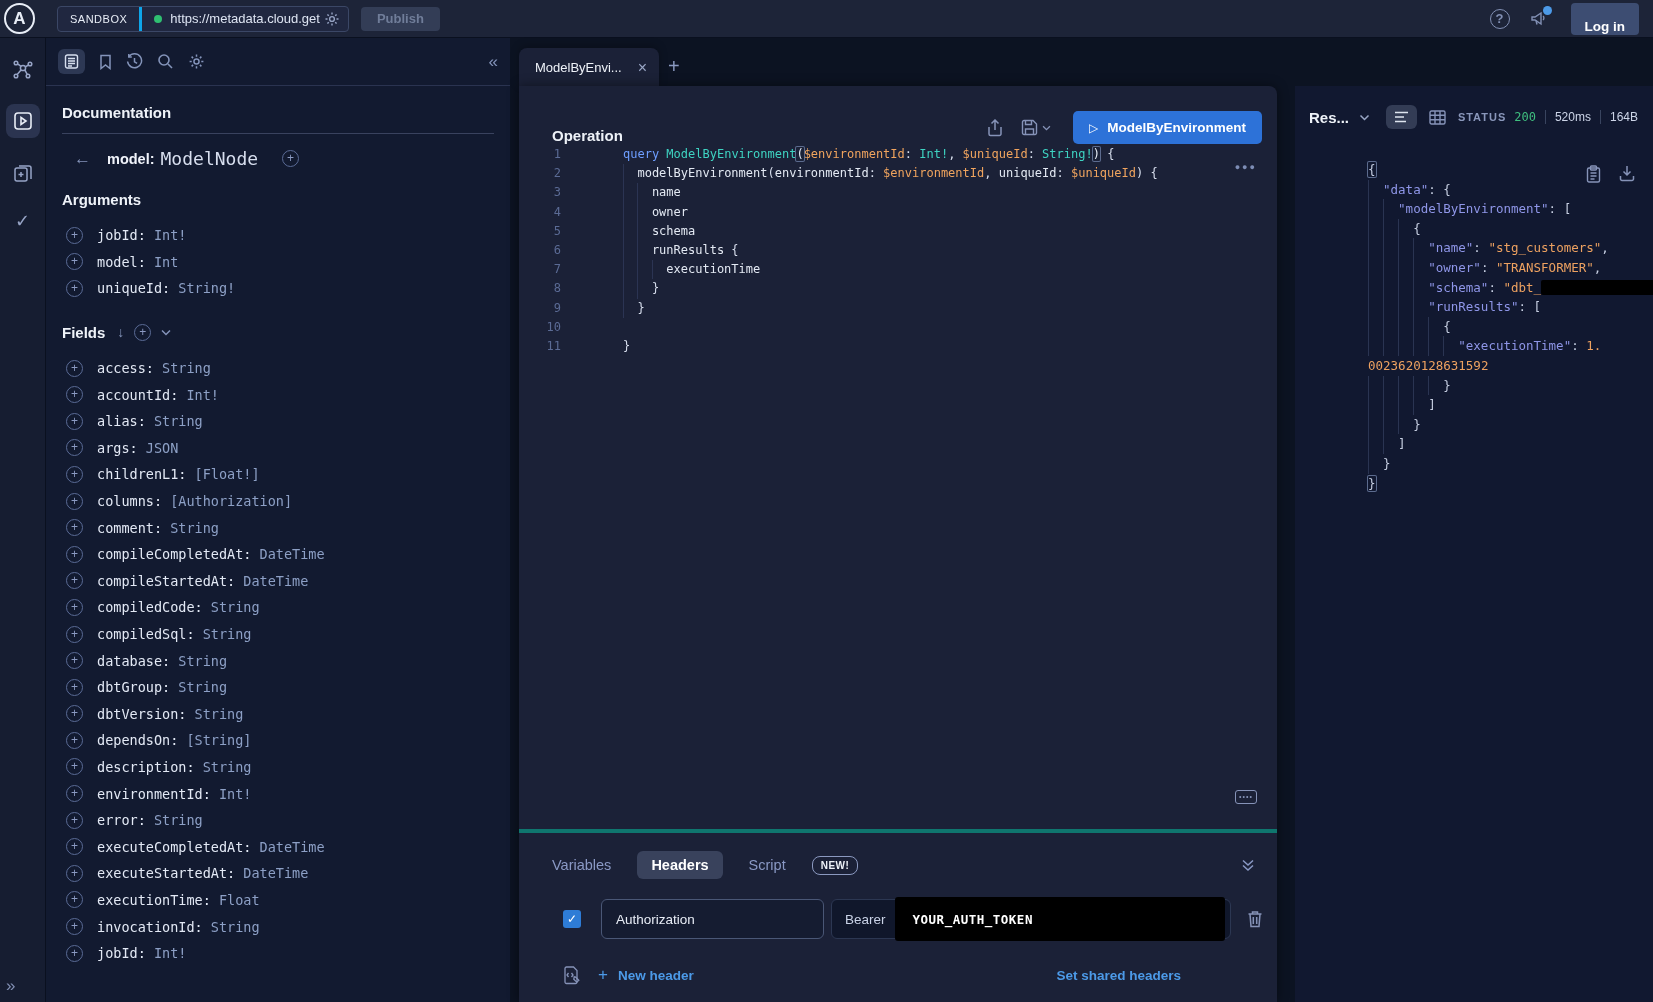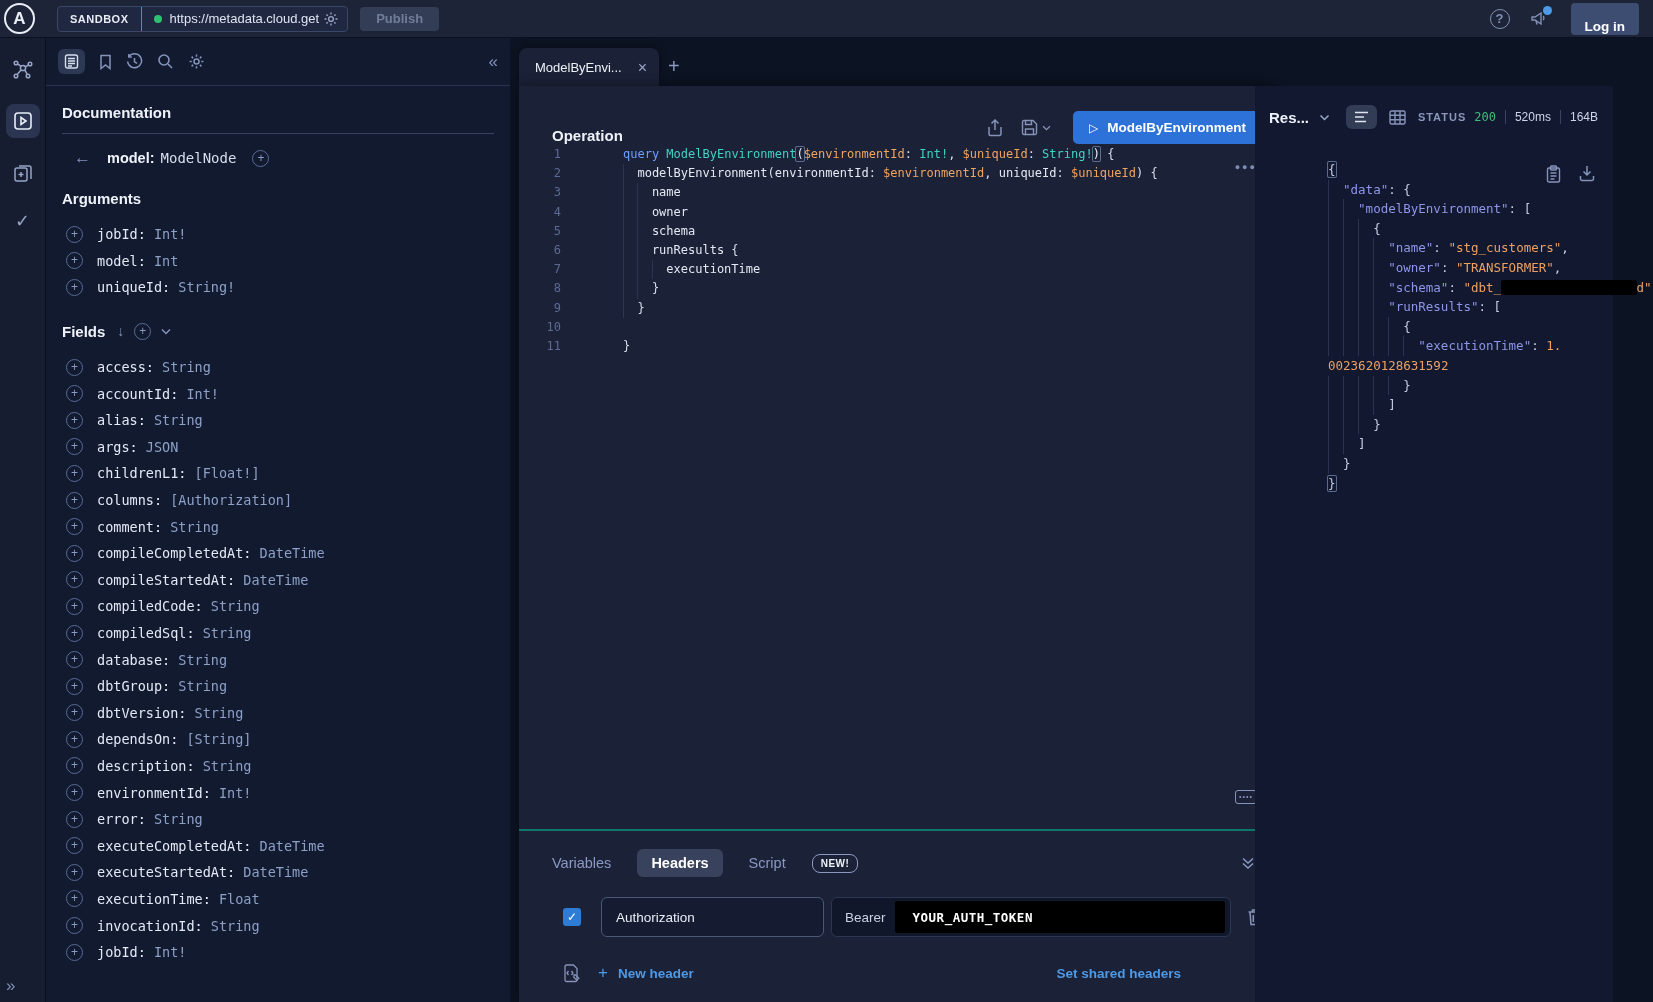--- a/index.html
+++ b/index.html
@@ -7,22 +7,22 @@
   body { background:#0c1322; font-family:"Liberation Sans", sans-serif; color:#dfe5f2; position:relative; }
   svg { display:block; }
 
   
   .topbar { position:absolute; left:0; top:0; width:1653px; height:38px; background:#1d2438;
             display:flex; align-items:center; border-bottom:1px solid #0a101f; }
   .logo { width:31px; height:31px; border:2px solid #e8edf6; border-radius:50%; margin-left:4px;
           display:flex; align-items:center; justify-content:center; font-weight:bold; font-size:17px; color:#e8edf6; }
   .urlgroup { display:flex; align-items:center; height:26px; border:1px solid #3b4766; border-radius:4px;
               margin-left:22px; background:#202740; }
-  .sandbox { font-size:11px; font-weight:bold; letter-spacing:.5px; color:#e8edf6; padding:0 12px;
-             border-right:1px solid #0ea5e9; height:100%; display:flex; align-items:center; }
+  .sandbox { font-size:11px; font-weight:normal; letter-spacing:.5px; color:#e8edf6; padding:0 12px;
+             border-right:3px solid #0ea5e9; height:100%; display:flex; align-items:center; }
   .cdot { width:8px; height:8px; border-radius:50%; background:#2fbf71; margin:0 8px 0 12px; }
   .url { font-size:13px; color:#dde4f2; max-width:150px; white-space:nowrap; overflow:hidden; }
   .gearbtn { margin:0 8px 0 4px; color:#97a4c4; }
   .publish { margin-left:12px; height:24px; padding:0 16px; background:#333d56; color:#707d99;
              border:none; border-radius:4px; font-size:13px; font-weight:bold; }
   .tspacer { flex:1; }
   .help { width:20px; height:20px; border:1.5px solid #8290b4; border-radius:50%; color:#8290b4;
           font-size:13px; font-weight:bold; display:flex; align-items:center; justify-content:center; }
   .mega { position:relative; margin-left:20px; color:#8290b4; }
   .notif { position:absolute; right:-3px; top:-4px; width:9px; height:9px; background:#4c9ae8; border-radius:50%; }
@@ -44,21 +44,21 @@
   .docs { position:absolute; left:45px; top:38px; width:465px; bottom:0; background:#121a30; border-left:1px solid #0a101f; }
   .docbar { height:48px; display:flex; align-items:center; padding:0 14px; border-bottom:1px solid #2a3350; color:#8494ba; }
   .docbar .dicon { margin-right:14px; }
   .dicon.active { background:#2d3854; border-radius:6px; padding:5px 6px; color:#d7dfef; margin-left:-2px; }
   .collapse { margin-left:auto; font-size:17px; color:#8494ba; letter-spacing:-2px; }
   .doccontent { padding:18px 16px 0 16px; height:calc(100% - 48px); overflow:hidden; }
   .doctitle { font-size:15px; font-weight:bold; color:#eef2f8; padding-bottom:12px; border-bottom:1px solid #39425e; }
   .backrow { display:flex; align-items:center; margin:14px 0 6px 0; }
   .backarrow { color:#8494ba; font-size:17px; margin:0 16px 0 12px; }
   .backfield { font-weight:bold; font-size:14.5px; color:#f0f3fa; margin-right:6px; }
-  .backtype { font-family:"DejaVu Sans Mono", monospace; font-size:14px; color:#d7deee; margin-right:12px; }
+  .backtype { font-family:"DejaVu Sans Mono", monospace; font-size:18px; color:#d7deee; margin-right:20px; }
   .sechead { font-size:15px; font-weight:bold; color:#eef2f8; margin:22px 0 14px 0; display:flex; align-items:center; gap:12px; }
   .secicons { color:#8494ba; display:flex; align-items:center; gap:10px; font-weight:normal; font-size:14px; }
   .mrow { display:flex; align-items:center; height:26.6px; }
   .pluscirc { width:17px; height:17px; border:1.3px solid #5a6b96; border-radius:50%; color:#8b9ac2;
               font-size:12px; line-height:14px; text-align:center; margin:0 14px 0 4px; flex:none; }
   .mname { font-family:"DejaVu Sans Mono", monospace; font-size:13.5px; color:#e3e9f5; white-space:pre; }
   .mtype { font-family:"DejaVu Sans Mono", monospace; font-size:13.5px; color:#8da0c6; white-space:pre; }
 
   
   .tab { position:absolute; left:519px; top:48px; width:140px; height:39px; background:#1b2137;
@@ -89,47 +89,47 @@
   .tk-vr { color:#f0a45e; }
   .tk-pn { color:#d8dfee; }
   .tk-fd { color:#e3e9f3; }
   .tk-br { color:#e3e9f3; box-shadow:0 0 0 1px #5c6b8e; border-radius:1px; }
   .tk-ig { display:inline-block; width:2ch; border-left:1px solid #2b3453; height:19.2px; vertical-align:top; }
   .edmenu { position:absolute; right:20px; top:76px; color:#7d8db5; font-size:9px; letter-spacing:2px; }
   .kbd { position:absolute; right:20px; top:704px; width:22px; height:14px; border:1.4px solid #8693b8;
          border-radius:3px; color:#8693b8; font-size:7px; text-align:center; line-height:11px; letter-spacing:1px; }
 
   
-  .reqsec { position:absolute; left:0; right:0; top:743px; bottom:0; border-top:2px solid #0f766e; }
+  .reqsec { position:absolute; left:0; right:0; top:743px; bottom:0; border-top:4px solid #0f766e; }
   .reqtabs { display:flex; align-items:center; gap:26px; padding:18px 0 0 33px; }
   .reqtab { font-size:14.5px; color:#8a99c5; }
   .reqtab.active { background:#39425c; color:#fff; font-weight:bold; padding:6px 14px; border-radius:6px; }
   .newbadge { font-size:10px; font-weight:bold; color:#eef2f8; border:1px solid #8b99c0; border-radius:8px;
               padding:3px 8px; letter-spacing:.5px; }
   .dblchev { margin-left:auto; margin-right:22px; color:#8a99c5; }
   .hrow { display:flex; align-items:center; margin:20px 0 0 44px; }
   .chkbox { width:18px; height:18px; background:#2e7cd6; border-radius:3px; color:#fff; font-size:12px;
             display:flex; align-items:center; justify-content:center; flex:none; }
   .hname { width:223px; height:40px; margin-left:20px; background:#151c31; border:1px solid #4a5776;
            border-radius:6px; color:#e8edf6; font-size:13.5px; padding:0 14px; font-family:"Liberation Sans", sans-serif; }
   .hval { width:400px; height:40px; margin-left:7px; background:#10172b; border:1px solid #2c3752; border-radius:6px;
           display:flex; align-items:center; padding:0 5px 0 13px; }
   .bearer { font-size:13.5px; color:#c9d2e6; margin-right:9px; }
-  .tokenbox { flex:1; height:32px; background:#000; border-radius:3px; color:#fff;
+  .tokenbox { flex:1; height:44px; background:#000; border-radius:3px; color:#fff;
               font-family:"DejaVu Sans Mono", monospace; font-size:12.5px; font-weight:bold;
               display:flex; align-items:center; padding-left:18px; letter-spacing:.5px; }
   .trash { margin-left:16px; color:#8693b8; }
   .newhrow { display:flex; align-items:center; margin:26px 44px 0 44px; }
   .jsonedit { color:#8693b8; margin-right:18px; }
   .newheader { color:#4c9ae8; font-size:13.5px; font-weight:bold; display:flex; align-items:center; gap:10px; }
   .plus-lg { font-size:17px; font-weight:normal; }
   .sharedheaders { margin-left:auto; margin-right:52px; color:#4c9ae8; font-size:13.5px; font-weight:bold; }
 
   
-  .resp { position:absolute; left:1255px; top:86px; width:358px; bottom:0; background:#111830; }
+  .resp { position:absolute; left:1295px; top:86px; width:358px; bottom:0; background:#111830; }
   .resphead { display:flex; align-items:center; padding:19px 15px 0 14px; }
   .resptitle { font-size:15px; font-weight:bold; color:#eef2f8; }
   .respchev { color:#9aa7c6; margin-left:10px; }
   .viewpill { background:#333c55; border-radius:6px; padding:6px 8px; margin-left:16px; color:#dfe5f0; }
   .tableicon { margin-left:12px; color:#8693b8; }
   .statusgrp { margin-left:auto; display:flex; align-items:center; }
   .stlabel { font-size:11px; font-weight:bold; letter-spacing:1px; color:#8a97bb; }
   .stcode { font-size:12px; color:#3fbf7f; font-family:"DejaVu Sans Mono", monospace; margin-left:8px; }
   .stsep { width:1px; height:14px; background:#39445f; margin:0 9px; }
   .stval { font-size:12px; color:#cdd5e8; }

